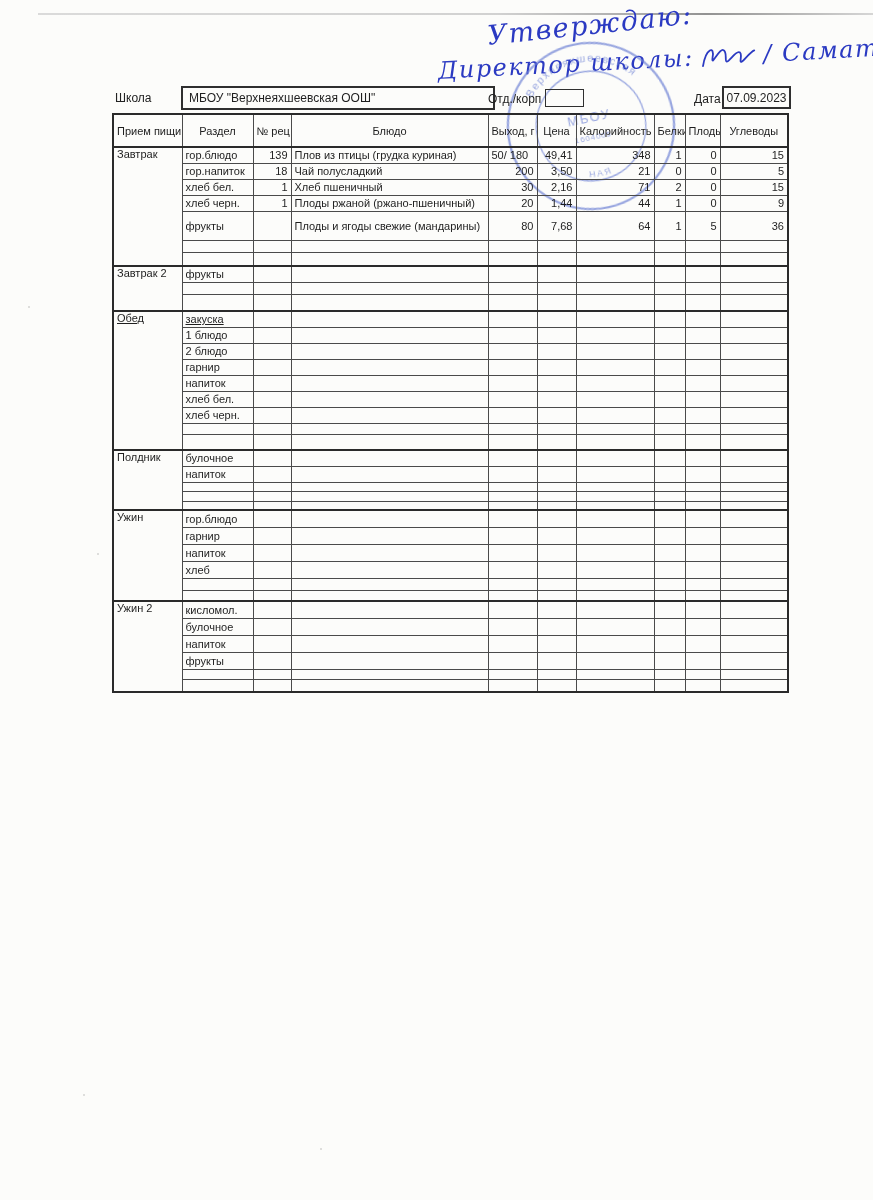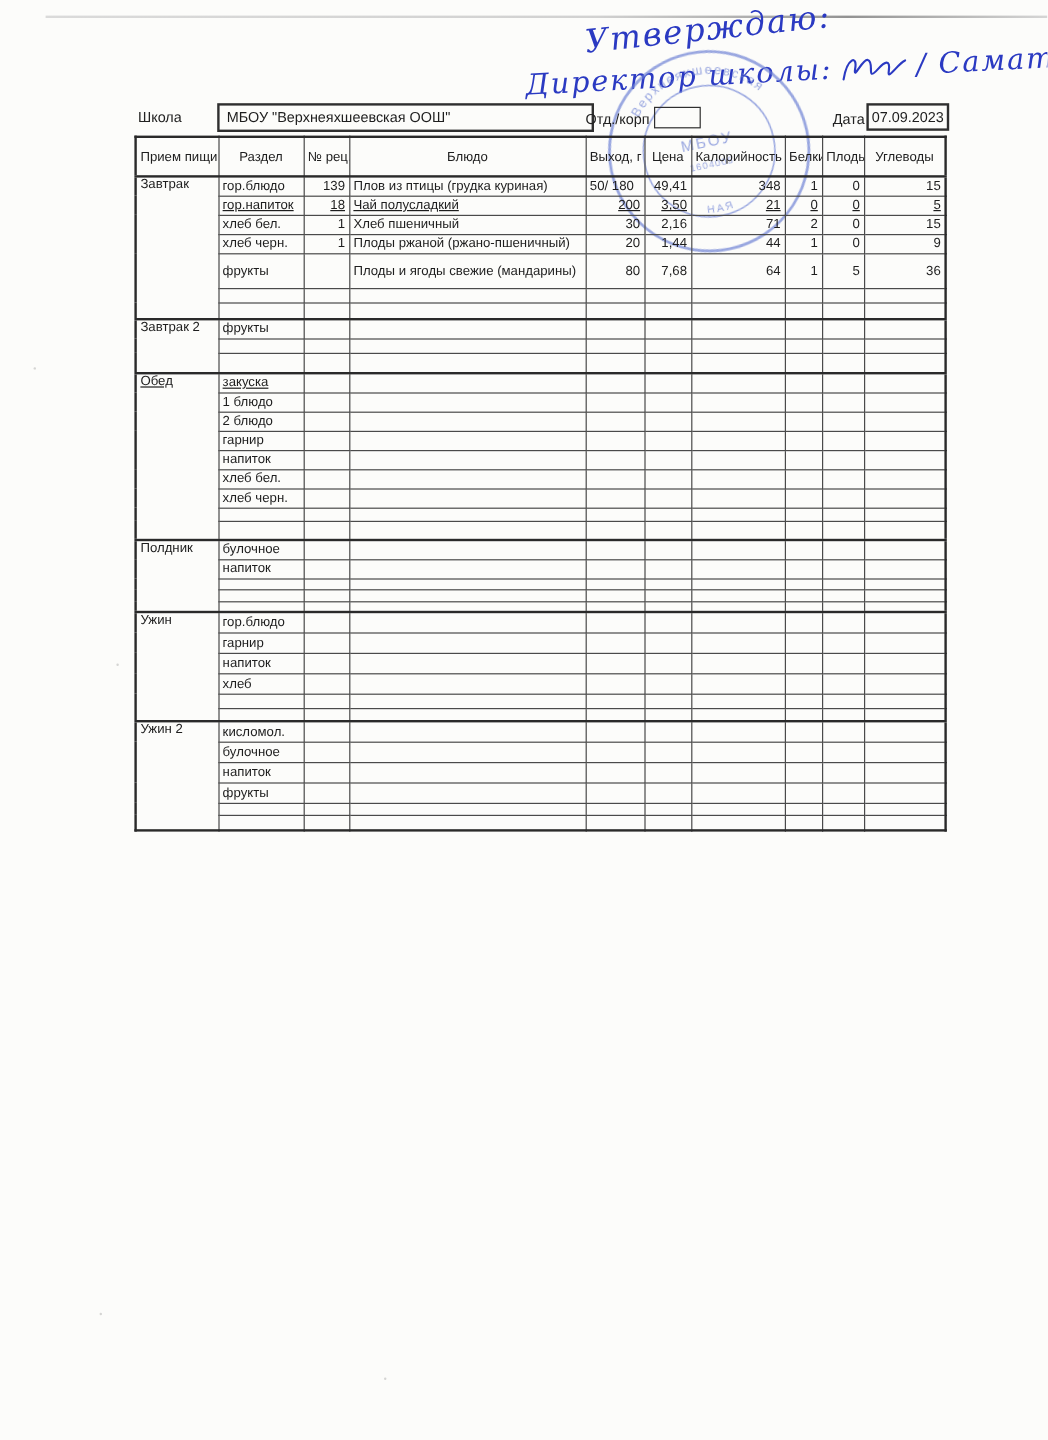--- a/index.html
+++ b/index.html
@@ -158,21 +158,21 @@
           <td class="al">гор.блюдо</td>
           <td class="ar">139</td>
           <td class="al">Плов из птицы (грудка куриная)</td>
           <td class="al">50/ 180</td>
           <td class="ar">49,41</td>
           <td class="ar">348</td>
           <td class="ar">1</td>
           <td class="ar">0</td>
           <td class="ar">15</td>
         </tr>
-        <tr style="height: 16px; text-decoration: underline;">
+        <tr style="height: 16px;">
           <td class="al">гор.напиток</td>
           <td class="ar">18</td>
           <td class="al">Чай полусладкий</td>
           <td class="ar">200</td>
           <td class="ar">3,50</td>
           <td class="ar">21</td>
           <td class="ar">0</td>
           <td class="ar">0</td>
           <td class="ar">5</td>
         </tr>

